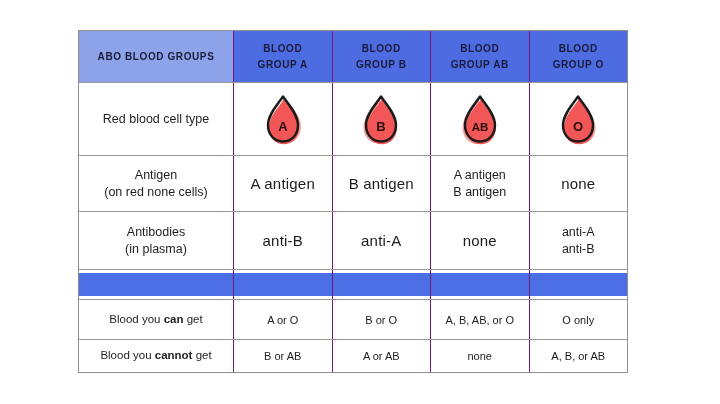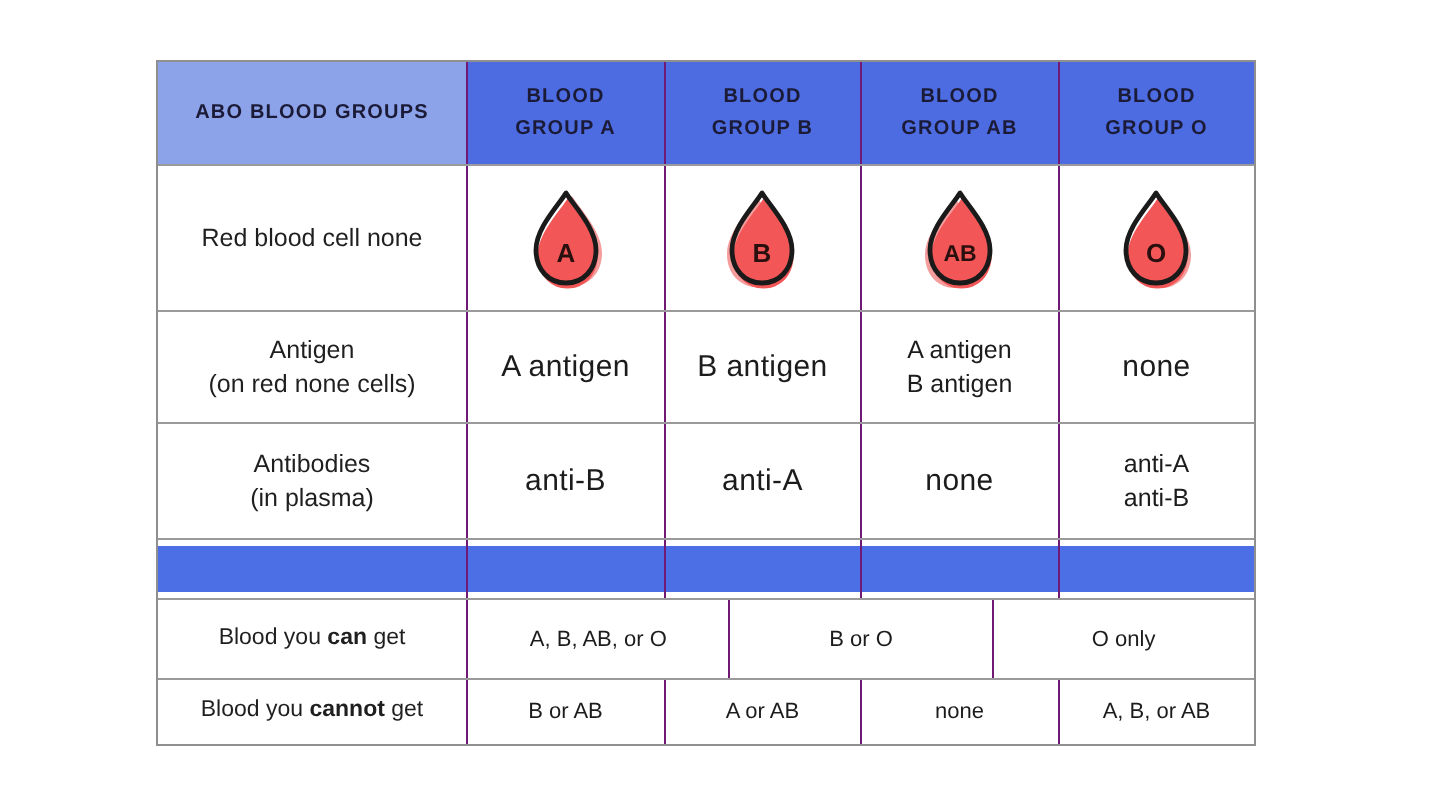--- a/index.html
+++ b/index.html
@@ -69,21 +69,21 @@
 GROUP A</div>
       <div class="cell val-col">BLOOD
 GROUP B</div>
       <div class="cell val-col">BLOOD
 GROUP AB</div>
       <div class="cell val-col">BLOOD
 GROUP O</div>
     </div>
 
     <div class="row row-rbc">
-      <div class="cell label-col row-label">Red blood cell none</div>
+      <div class="cell label-col row-label">Red blood cell type</div>
       <div class="cell val-col">
         <svg class="drop" width="40" height="51" viewBox="0 0 40 51">
           <path d="M20 2.5 C16 9 5 20 5 31 C5 41 11.5 47.5 20 47.5 C28.5 47.5 35 41 35 31 C35 20 24 9 20 2.5 Z" transform="translate(3,1.5)" fill="#f59c9c"></path>
           <path d="M20 2.5 C16 9 5 20 5 31 C5 41 11.5 47.5 20 47.5 C28.5 47.5 35 41 35 31 C35 20 24 9 20 2.5 Z" transform="translate(0.8,2.8)" fill="#f25656"></path>
           <path d="M20 2.5 C16 9 5 20 5 31 C5 41 11.5 47.5 20 47.5 C28.5 47.5 35 41 35 31 C35 20 24 9 20 2.5 Z" fill="none" stroke="#1a1a1a" stroke-width="2.4" stroke-linejoin="round"></path>
           <text x="20" y="37" text-anchor="middle" font-size="13" font-weight="bold" fill="#2a0f0f">A</text>
         </svg>
       </div>
       <div class="cell val-col">
         <svg class="drop" width="40" height="51" viewBox="0 0 40 51">
@@ -136,22 +136,23 @@
       <div class="cell val-col"><div class="bar"></div></div>
       <div class="cell val-col"><div class="bar"></div></div>
       <div class="cell val-col"><div class="bar"></div></div>
       <div class="cell val-col"><div class="bar"></div></div>
     </div>
 
     <div class="row row-can">
       <div class="cell label-col row-label">
         <span class="lbl"><span>Blood you </span><b>can</b><span> get</span></span>
       </div>
+      <div class="cell val-col value-xs">A or O</div>
+      <div class="cell val-col value-xs">B or O</div>
       <div class="cell val-col value-xs">A, B, AB, or O</div>
-      <div class="cell val-col value-xs">B or O</div>
       <div class="cell val-col value-xs">O only</div>
     </div>
 
     <div class="row row-cannot">
       <div class="cell label-col row-label">
         <span class="lbl"><span>Blood you </span><b>cannot</b><span> get</span></span>
       </div>
       <div class="cell val-col value-xs">B or AB</div>
       <div class="cell val-col value-xs">A or AB</div>
       <div class="cell val-col value-xs">none</div>

